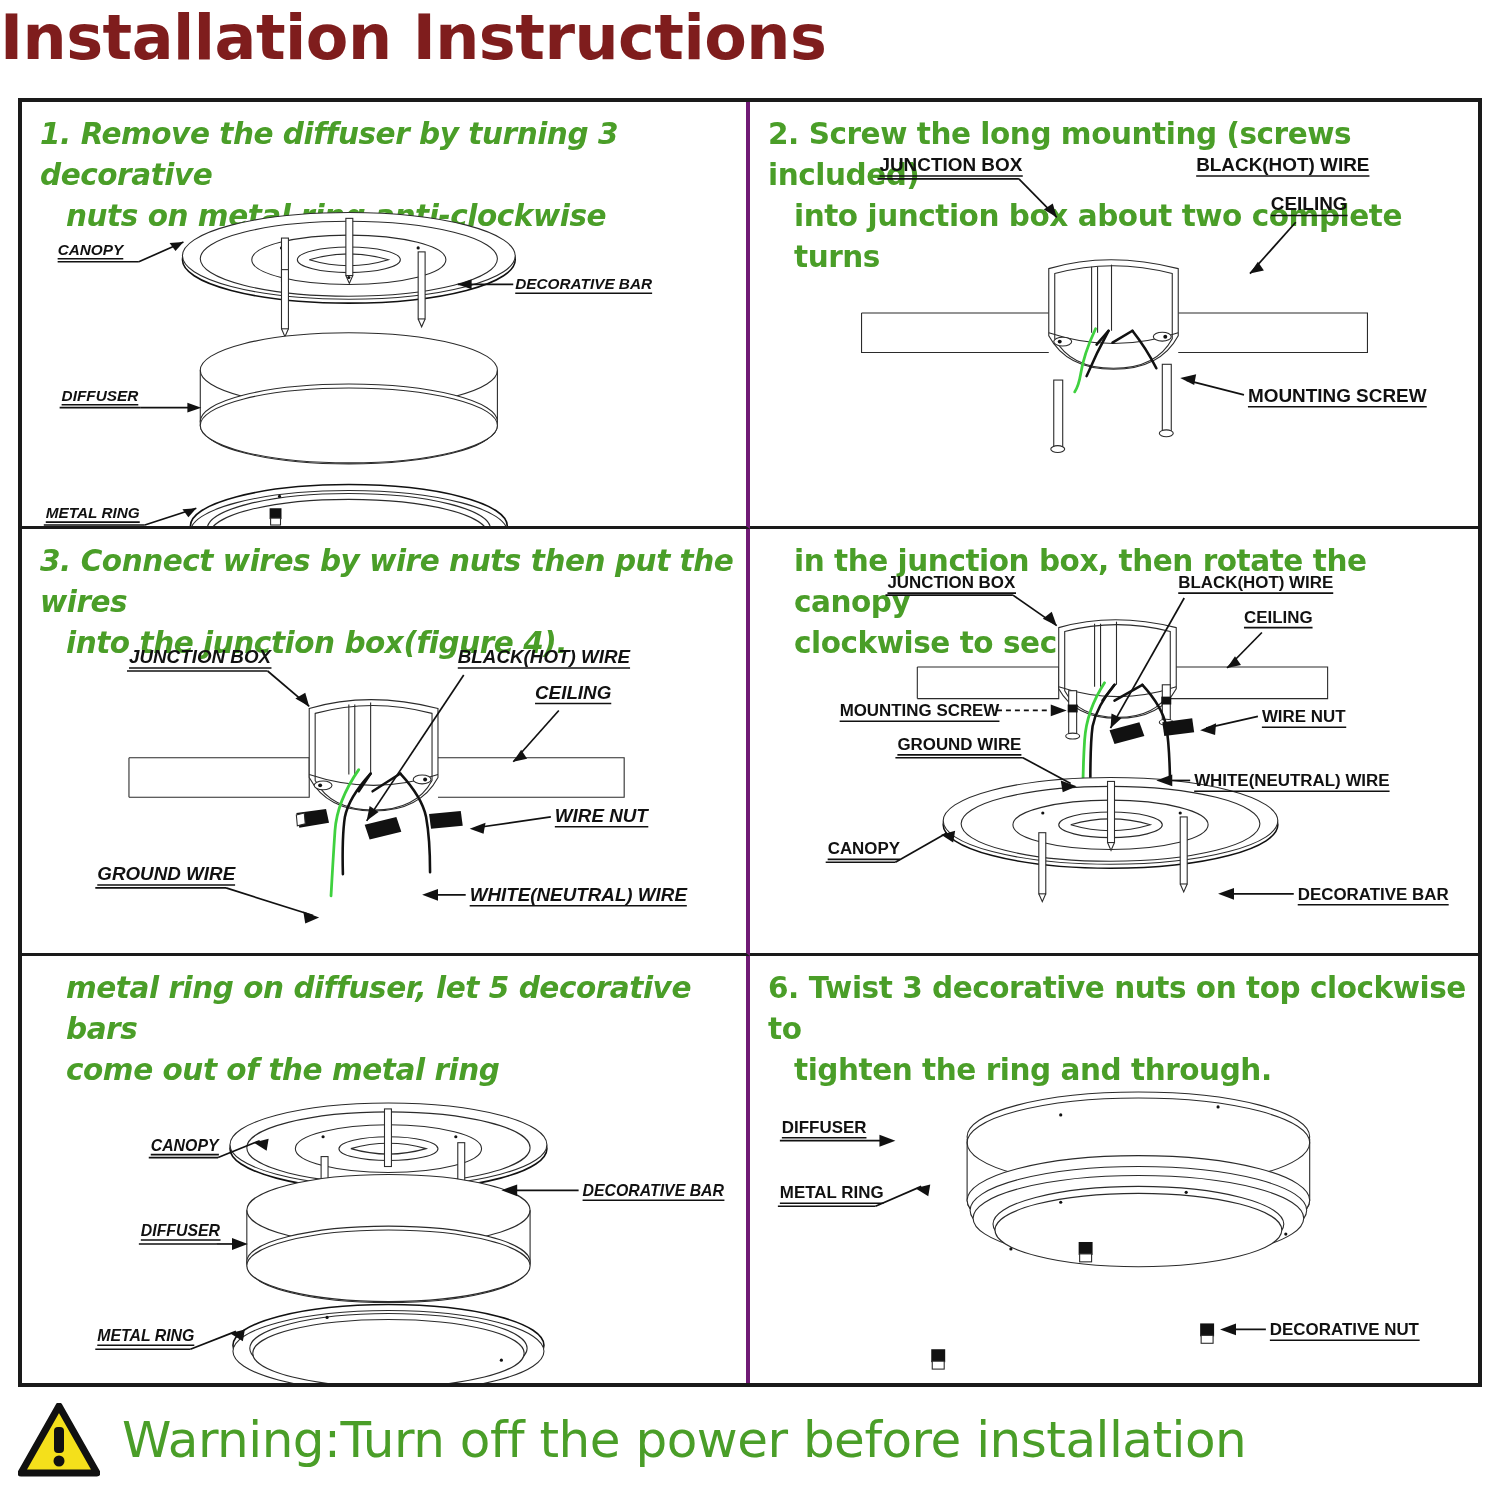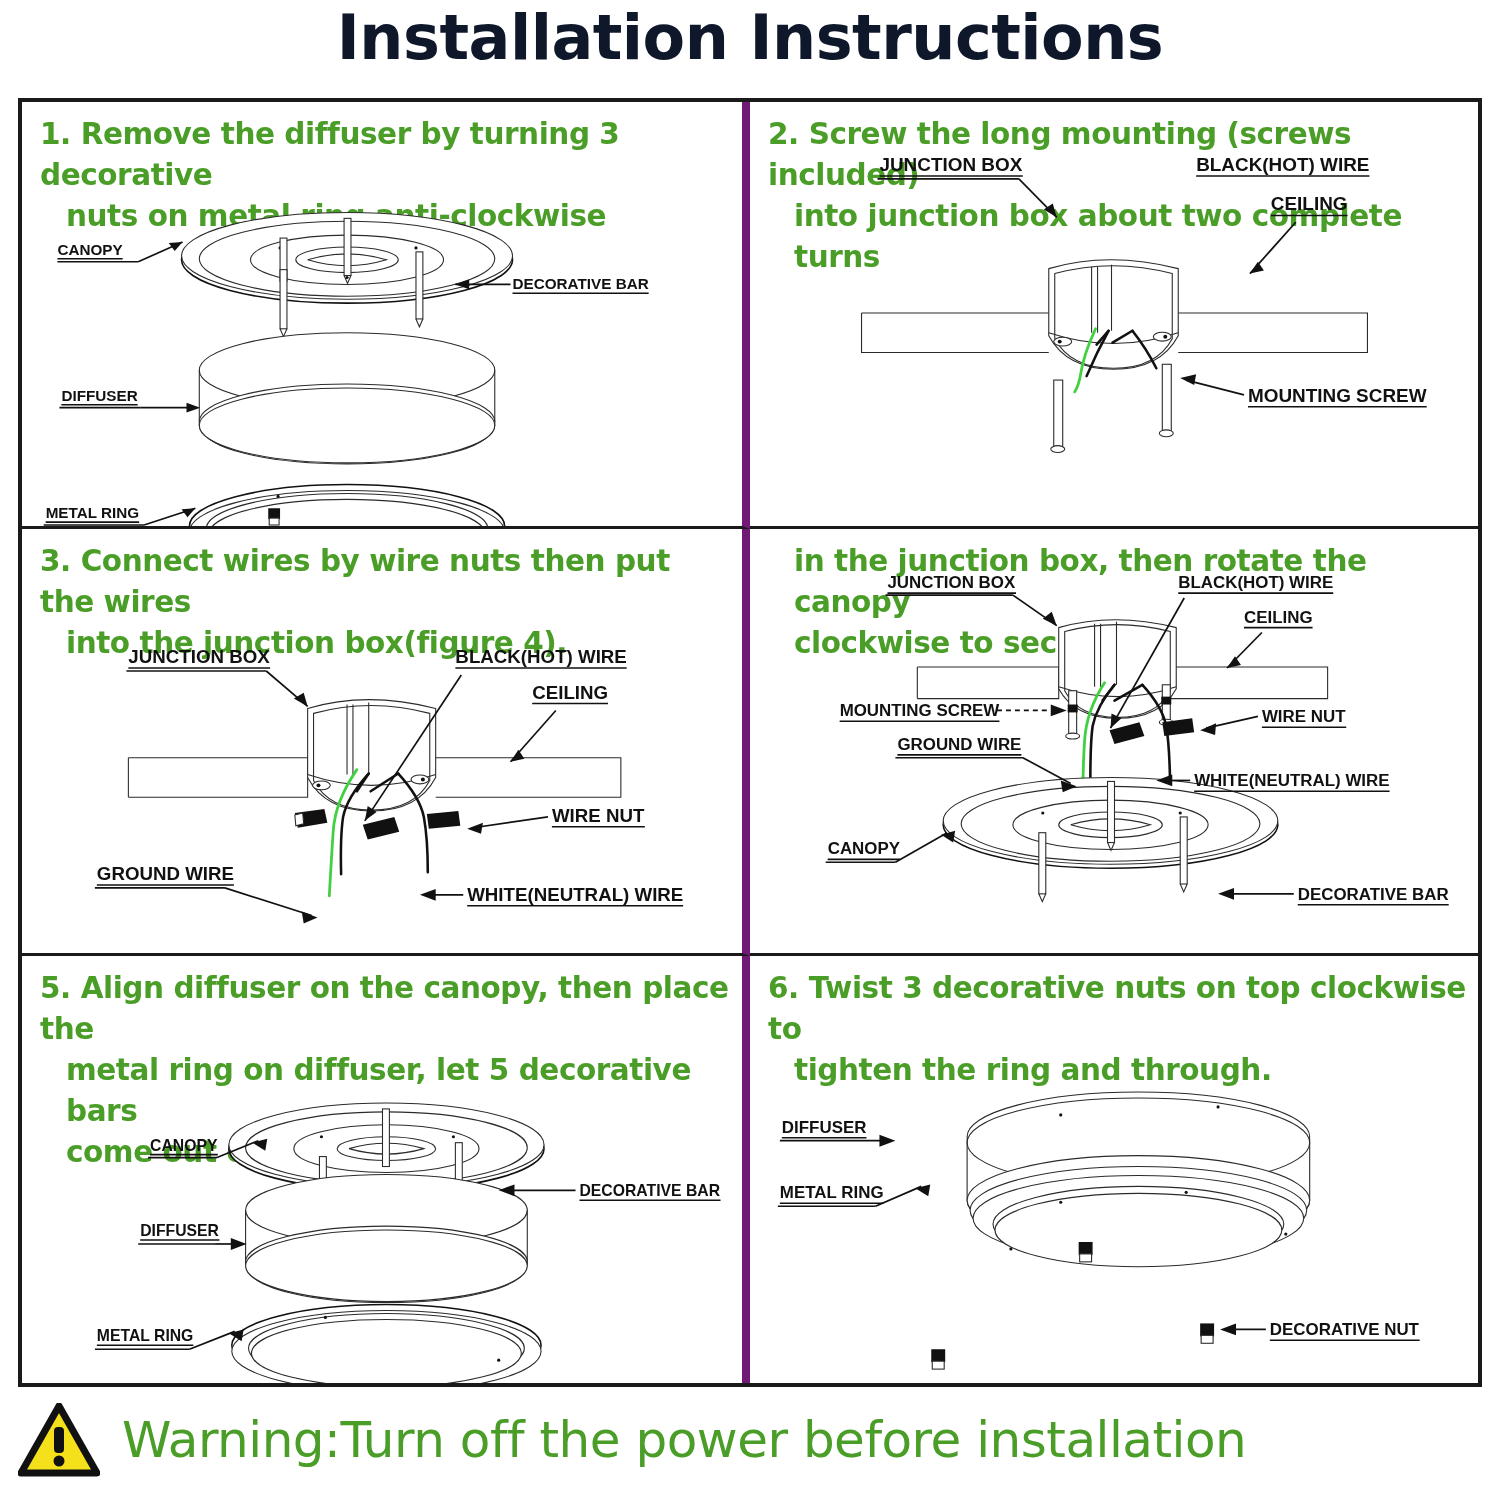--- a/index.html
+++ b/index.html
@@ -1,34 +1,34 @@
 <!DOCTYPE html>
 <html><head>
 <meta charset="utf-8">
 <style>
   html,body{margin:0;padding:0;background:#ffffff;}
   body{width:1500px;height:1486px;font-family:"Liberation Sans",sans-serif;overflow:hidden;}
   #page{position:relative;width:1500px;height:1486px;background:#fff;}
 
   
   .title{
-    position:absolute;left:0;top:2px;width:1500px;text-align:center;
-    color:#0f172a;font-size:62px;font-weight:700;letter-spacing:-.5px;
+    position:absolute;left:0;top:2px;width:1500px;
+    color:#7f1d1d;font-size:62px;font-weight:700;letter-spacing:-.5px;
     font-family:"DejaVu Sans","Liberation Sans",sans-serif;
     line-height:72px;white-space:nowrap;
   }
 
   
   .grid{
     position:absolute;left:18px;top:98px;width:1464px;height:1289px;
     border:4px solid #1a1a1a;box-sizing:border-box;
     display:grid;grid-template-columns:1fr 1fr;grid-template-rows:1fr 1fr 1fr;
   }
   .cell{position:relative;box-sizing:border-box;overflow:hidden;background:#fff;}
-  .cell.rborder{border-right:8px solid #701a75;}
+  .cell.rborder{border-right:4px solid #701a75;font-style:italic;}
   .cell.bborder{border-bottom:3px solid #1a1a1a;}
 
   .step-text{
     position:absolute;left:18px;right:10px;top:12px;
     color:#4a9e28;font-size:29.5px;font-weight:700;line-height:41px;
     font-family:"DejaVu Sans","Liberation Sans",sans-serif;
     letter-spacing:-.45px;
   }
   .step-text .ln{display:block;}
   .step-text .ln.ind{padding-left:26px;}
@@ -395,21 +395,20 @@
               <line x1="560" x2="711.5855255126953" y1="233.0363826751709" y2="233.0363826751709" stroke="#111" stroke-width="1.6"></line>
             <line class="ln-lead" x1="556" y1="222" x2="486" y2="222"></line>
             <path class="fill-blk" d="M480 222 l16 -6 l0 12 z"></path>
           </g>
         </svg>
       </div>
     </div>
 
     <div class="cell rborder">
       <div class="step-text">
-        <span class="ln">5. Align diffuser on the canopy, then place the</span>
         <span class="ln ind">metal ring on diffuser, let 5 decorative bars</span>
         <span class="ln ind">come out of the metal ring</span>
       </div>
       <div class="fig">
         <svg viewBox="0 0 731 430" preserveAspectRatio="none">
           <g transform="translate(-10,142)">
 
             <ellipse class="ln-med fill-none" cx="380" cy="52" rx="160" ry="42"></ellipse>
             <ellipse class="ln-thin fill-none" cx="380" cy="48" rx="160" ry="42"></ellipse>
             <ellipse class="ln-thin fill-none" cx="380" cy="51" rx="143" ry="36"></ellipse>

